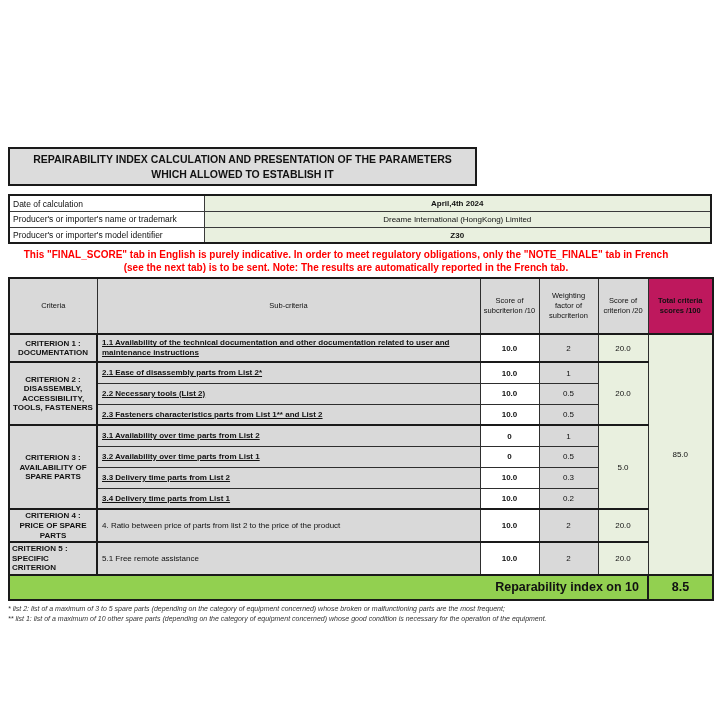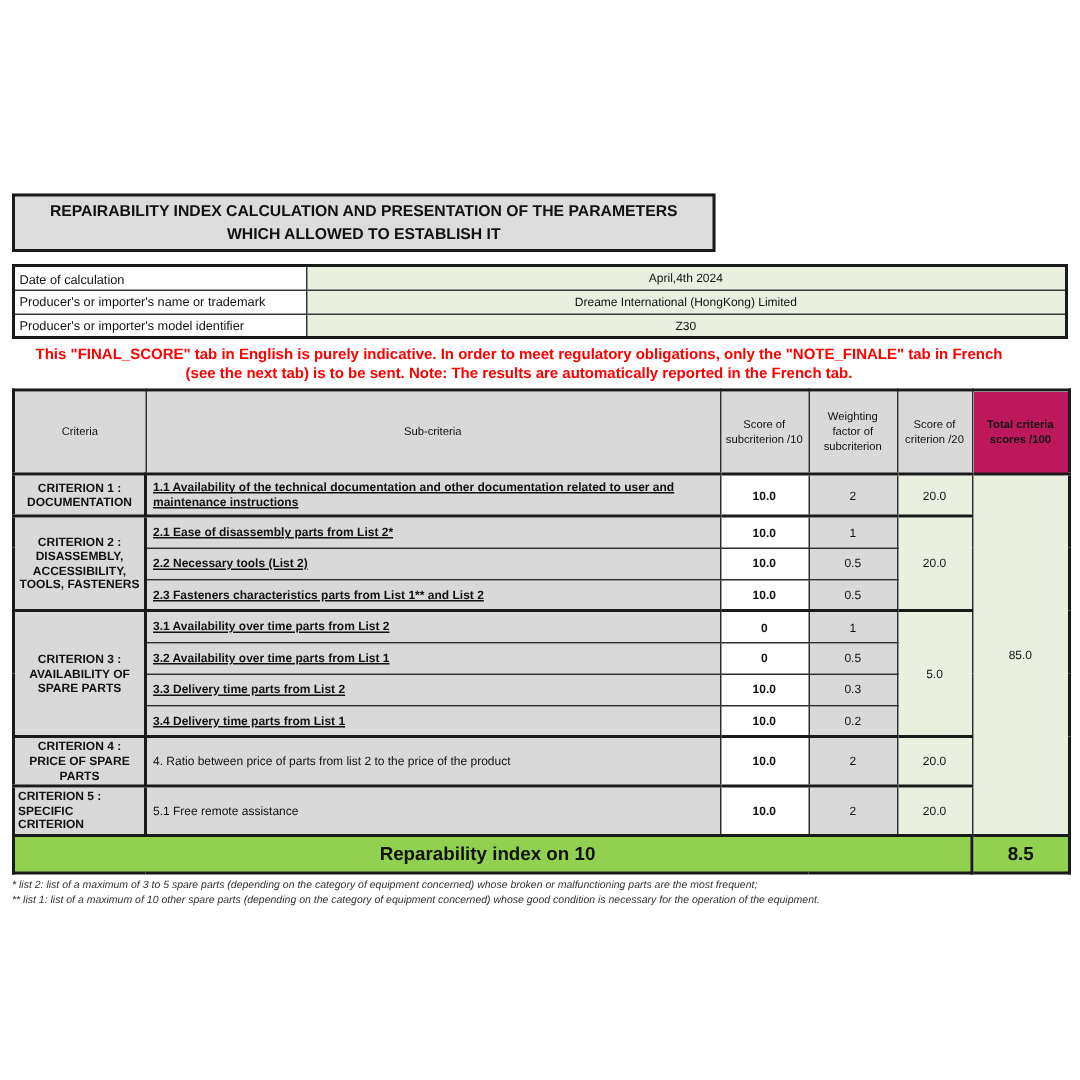--- a/index.html
+++ b/index.html
@@ -1,41 +1,41 @@
 <!DOCTYPE html>
 <html><head>
 <meta charset="utf-8">
 <style>
   html,body{margin:0;padding:0;}
   body{
     width:720px;height:720px;background:#ffffff;position:relative;
     font-family:"Liberation Sans", sans-serif;color:#111;
     -webkit-font-smoothing:antialiased;
   }
-  .page{position:absolute;top:129px;left:8px;width:676px;}
+  .page{position:absolute;top:147px;left:8px;width:676px;}
 
   
   .hdr{display:flex;width:704px;}
   .title-box{
     box-sizing:border-box;width:469px;background:#dcdcdc;border:2px solid #1a1a1a;
     text-align:center;font-weight:bold;font-size:10.5px;line-height:1.4;
     padding:3px 14px;display:flex;align-items:center;justify-content:center;
   }
   .product-box{
     box-sizing:border-box;width:235px;background:#fff;border:2px solid #1a1a1a;border-left:none;
     display:flex;align-items:center;justify-content:center;font-style:italic;font-size:9.5px;
   }
 
   
   table{border-collapse:collapse;}
   .info{width:704px;margin-top:8px;border:2px solid #1a1a1a;}
   .info td{border:1px solid #3a3a3a;height:16px;box-sizing:border-box;}
   .info .lbl{width:195px;padding:1px 3px;font-size:8.5px;background:#fff;margin-top:32px;}
   .info .val{background:#e9f0df;text-align:center;font-size:8px;}
-  .info .v-bold{font-weight:normal;margin-top:24px;}
+  .info .v-bold{font-weight:bold;margin-top:24px;}
   .info .addr{font-size:7.5px;}
 
   
   .disclaimer{
     margin:4px 0 3px;text-align:center;color:#fe0000;font-weight:bold;
     font-size:10px;line-height:1.3;
   }
 
   
   .main{width:704px;border:2px solid #1a1a1a;table-layout:fixed;}
@@ -65,21 +65,21 @@
   .wf{background:#d9d9d9;text-align:center;}
   .s20{background:#e9f0df;text-align:center;}
   .total-cell{background:#e9f0df;text-align:center;font-size:8.5px;}
   .row-tall td{height:28px;}
   .row-short td{height:20px;}
 
   .main tr.summary td{
     background:#92d050;border:2px solid #1a1a1a;height:25px;
     font-weight:bold;font-size:12.5px;
   }
-  .sum-label{text-align:center;padding-right:8px;margin-left:28px;}
+  .sum-label{text-align:right;padding-right:8px;margin-left:28px;}
   .sum-score{text-align:center;}
 
   
   .footnotes{margin-top:3px;font-style:italic;font-size:7px;line-height:1.5;color:#333;}
 </style>
 </head>
 <body>
 
 <div class="page">
 

